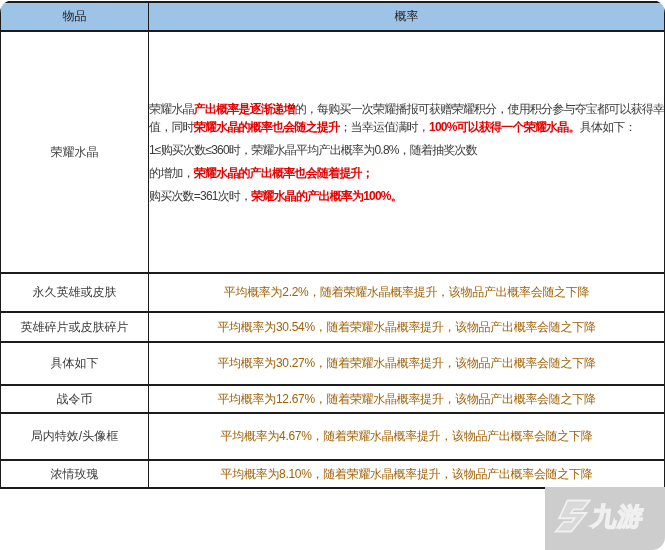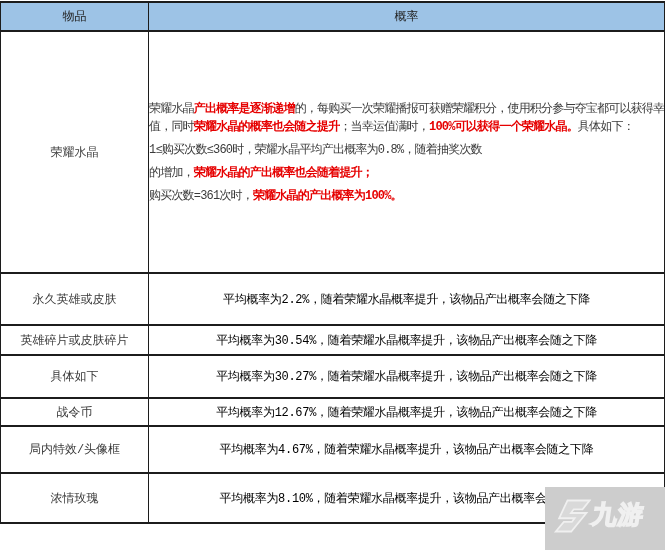--- a/index.html
+++ b/index.html
@@ -1,30 +1,30 @@
 <!DOCTYPE html>
 <html><head>
 <meta charset="utf-8">
 <style>
   html,body{margin:0;padding:0;background:#fff;}
   .page{
     position:relative;width:665px;height:550px;background:#ffffff;overflow:hidden;
-    font-family:Liberation Mono, monospace;color:#3a3a3a;
+    font-family:Liberation Sans, sans-serif;color:#3a3a3a;border-radius:13px;
   }
   table.odds{
     position:absolute;left:0;top:1px;width:665px;
     border-collapse:collapse;table-layout:fixed;
   }
   table.odds td,table.odds th{
     border:2px solid #1c1c1c;border-left-width:1px;border-right-width:1px;
     padding:0;overflow:hidden;
   }
   th.hdr{background:#9dc3e6;font-size:12px;font-weight:400;color:#222;text-align:center;}
   td.item-cell{text-align:center;font-size:12px;color:#3a3a3a;}
-  td.prob-cell{text-align:center;font-size:12px;color:#000000;letter-spacing:-0.3px;}
+  td.prob-cell{text-align:center;font-size:12px;color:#a16207;letter-spacing:-0.3px;}
   td.cryst-cell{vertical-align:middle;padding:0 4px 0 4px;}
   .cryst-text{overflow:hidden;}
   .cline{font-size:12px;line-height:18px;white-space:nowrap;letter-spacing:-0.8px;color:#3a3a3a;}
   .cline.gap{margin-top:5px;}
   .red{color:#e60000;font-weight:bold;text-align:right;}
   
   .watermark{
     position:absolute;left:545px;top:487px;width:120px;height:63px;
     background:#cdcdcd;z-index:5;
   }
@@ -62,41 +62,41 @@
         <div class="cryst-text">
           <div class="cline"><span>荣耀水晶</span><span class="red">产出概率是逐渐递增</span><span>的，每购买一次荣耀播报可获赠荣耀积分，使用积分参与夺宝都可以获得幸运</span></div>
           <div class="cline"><span>值，同时</span><span class="red">荣耀水晶的概率也会随之提升</span><span>；当幸运值满时，</span><span class="red">100%可以获得一个荣耀水晶。</span><span>具体如下：</span></div>
           <div class="cline gap">1≤购买次数≤360时，荣耀水晶平均产出概率为0.8%，随着抽奖次数</div>
           <div class="cline gap"><span>的增加，</span><span class="red">荣耀水晶的产出概率也会随着提升；</span></div>
           <div class="cline gap"><span>购买次数=361次时，</span><span class="red">荣耀水晶的产出概率为100%。</span></div>
         </div>
       </td>
     </tr>
 
-    <tr style="height:52px">
+    <tr style="height:39px">
       <td class="item-cell">永久英雄或皮肤</td>
       <td class="prob-cell">平均概率为2.2%，随着荣耀水晶概率提升，该物品产出概率会随之下降</td>
     </tr>
     <tr style="height:30px">
       <td class="item-cell">英雄碎片或皮肤碎片</td>
       <td class="prob-cell">平均概率为30.54%，随着荣耀水晶概率提升，该物品产出概率会随之下降</td>
     </tr>
     <tr style="height:43px">
       <td class="item-cell">具体如下</td>
       <td class="prob-cell">平均概率为30.27%，随着荣耀水晶概率提升，该物品产出概率会随之下降</td>
     </tr>
     <tr style="height:28px">
       <td class="item-cell">战令币</td>
       <td class="prob-cell">平均概率为12.67%，随着荣耀水晶概率提升，该物品产出概率会随之下降</td>
     </tr>
     <tr style="height:47px">
       <td class="item-cell">局内特效/头像框</td>
       <td class="prob-cell">平均概率为4.67%，随着荣耀水晶概率提升，该物品产出概率会随之下降</td>
     </tr>
-    <tr style="height:50px">
+    <tr style="height:28px">
       <td class="item-cell">浓情玫瑰</td>
       <td class="prob-cell">平均概率为8.10%，随着荣耀水晶概率提升，该物品产出概率会随之下降</td>
     </tr>
   </tbody>
     </table>
 
   <div class="watermark">
     <div class="wm-inner">
       <svg class="wm-glyph" width="34" height="40" viewBox="0 0 46 46">
         <path d="M14 2 L44 2 L36 14 L24 14 L21 19 L42 19 L25 44 L4 44 L13 31 L24 31 L27 26 L6 26 Z" fill="rgba(255,255,255,0.25)" stroke="#f0f0f0" stroke-width="2.5" stroke-linejoin="miter"></path>

